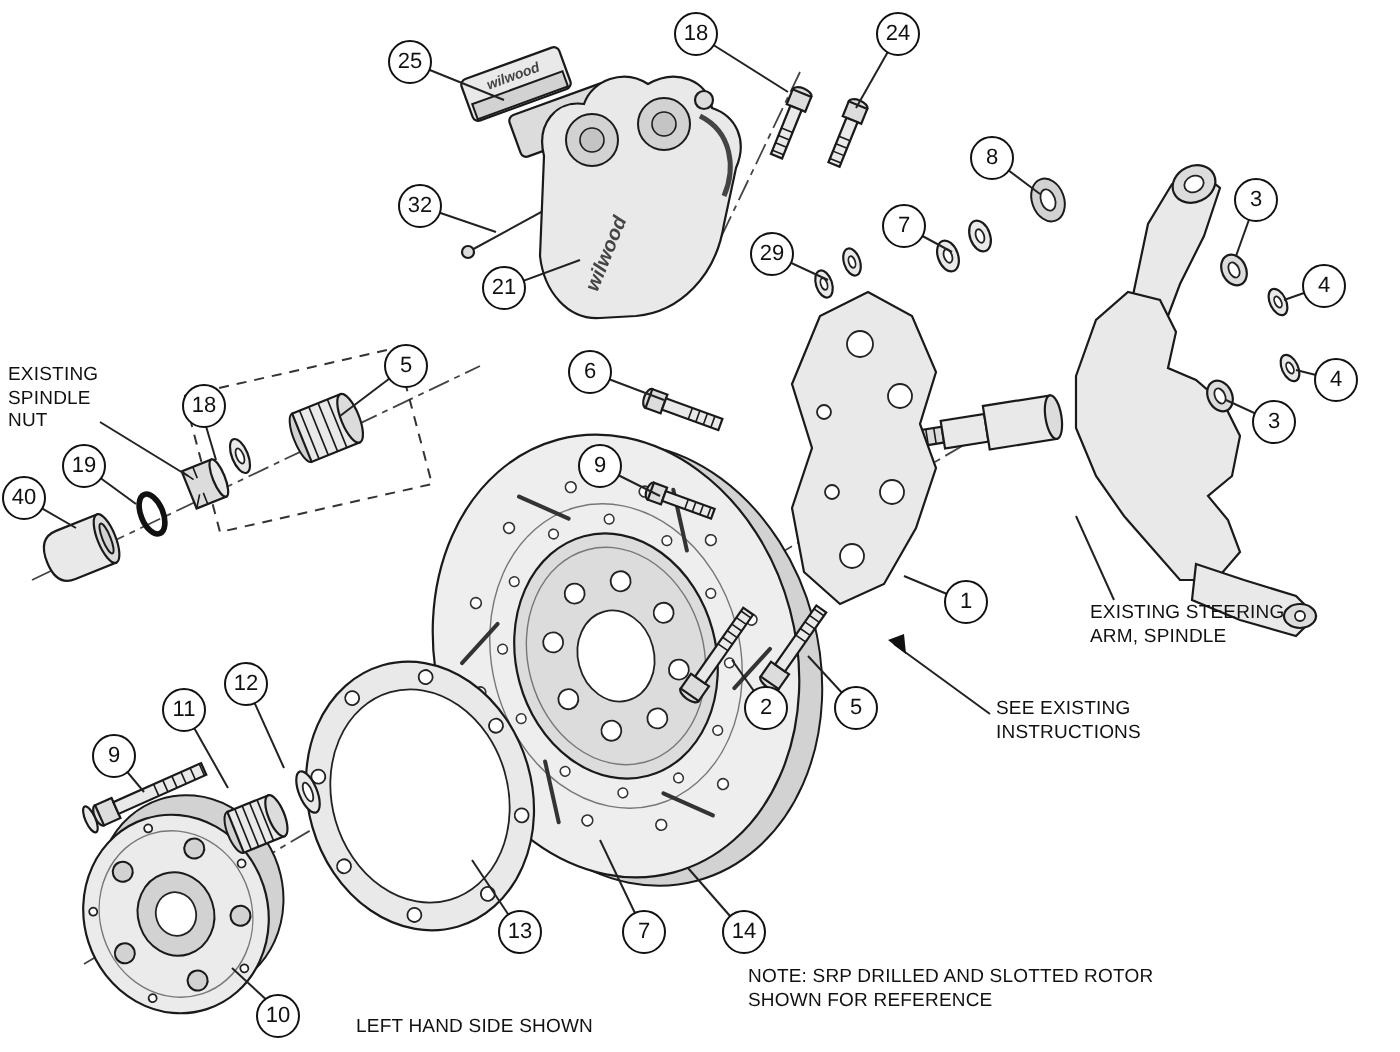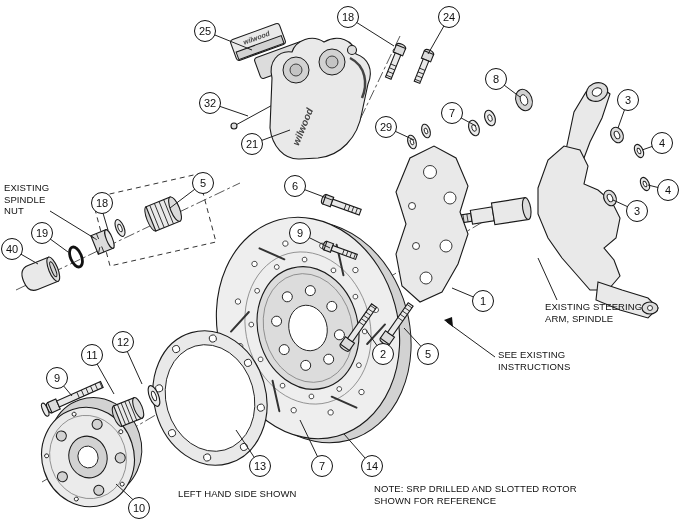--- a/index.html
+++ b/index.html
@@ -361,17 +361,17 @@
   <div class="callout" style="left:361px;top:455px">14</div>
   <div class="callout" style="left:128px;top:497px">10</div>
 
   <div class="lbl" style="left:545px;top:301px">EXISTING STEERING
 ARM, SPINDLE</div>
   <div class="lbl" style="left:4px;top:182px">EXISTING
 SPINDLE
 NUT</div>
   <div class="lbl" style="left:498px;top:349px">SEE EXISTING
 INSTRUCTIONS</div>
-  <div class="lbl" style="left:178px;top:488px">LEFT HAND SIDE SHOWN</div>
+  <div class="lbl" style="left:178px;top:508px">LEFT HAND SIDE SHOWN</div>
   <div class="lbl" style="left:374px;top:483px">NOTE: SRP DRILLED AND SLOTTED ROTOR
 SHOWN FOR REFERENCE</div>
 
 </div>
 
 </body></html>

